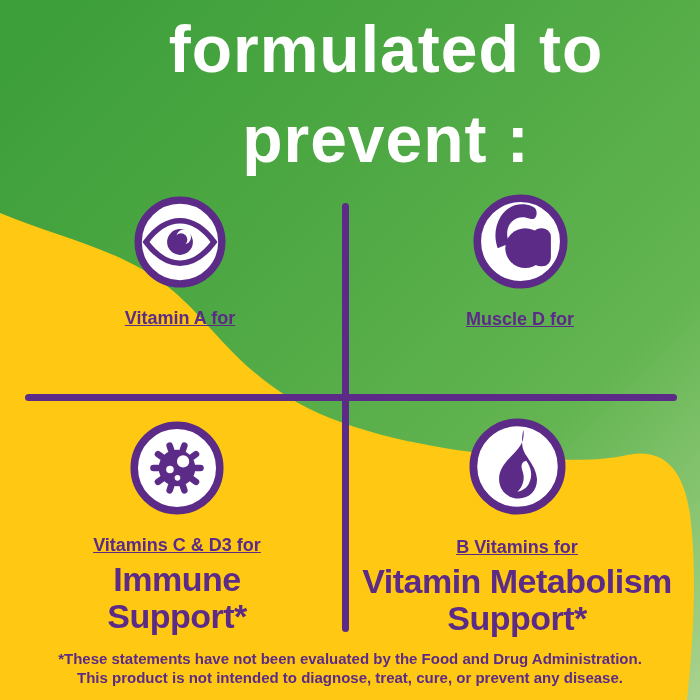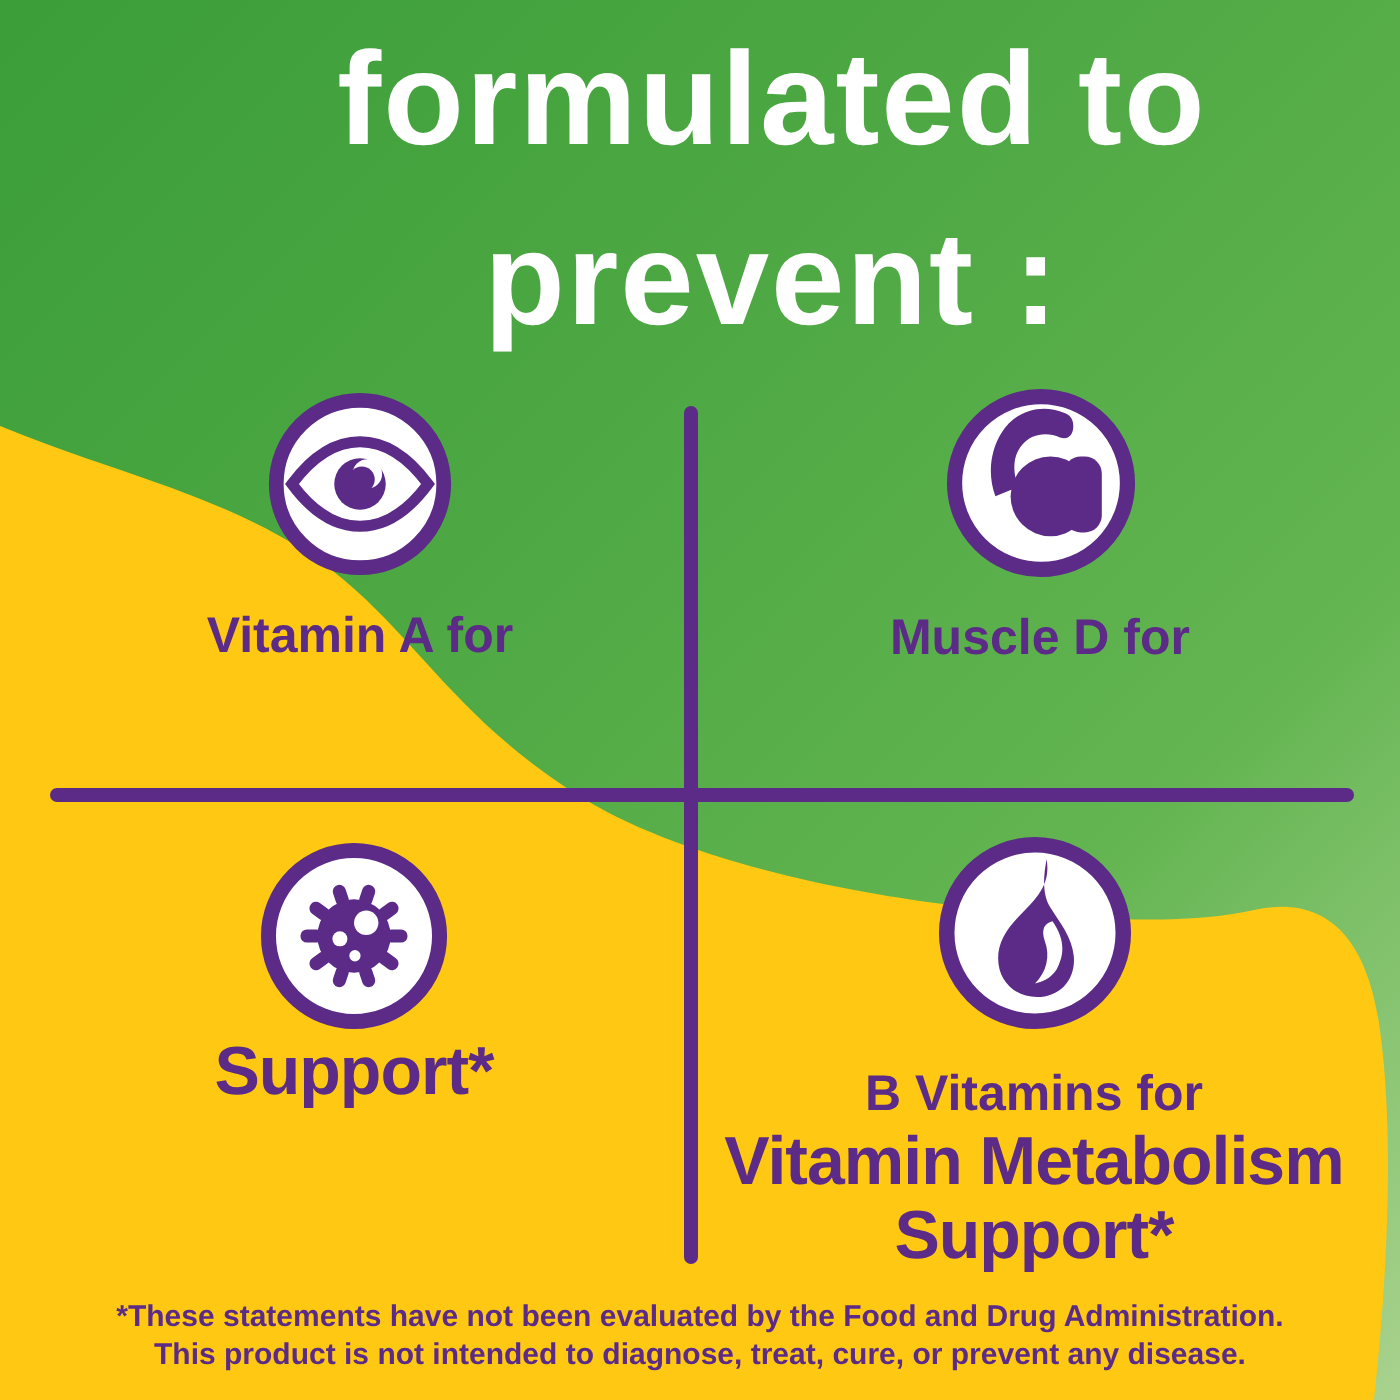--- a/index.html
+++ b/index.html
@@ -28,21 +28,21 @@
   .quad{position:absolute;width:320px;text-align:center;color:var(--purple);}
   .q-eye{left:20px;top:196px;}
   .q-muscle{left:360px;top:194px;}
   .q-immune{left:17px;top:421px;}
   .q-energy{left:357px;top:418px;}
   .icon-wrap{display:block;margin:0 auto;}
   .q-eye .icon-wrap{width:92px;height:92px;}
   .q-muscle .icon-wrap{width:95px;height:95px;}
   .q-immune .icon-wrap{width:94px;height:94px;}
   .q-energy .icon-wrap{width:97px;height:97px;}
-  .pre-label{margin-top:17px;font-size:25px;font-weight:700;line-height:26px;}
+  .pre-label{margin-top:17px;font-size:18px;font-weight:700;line-height:26px;text-decoration:underline;}
   .q-energy .pre-label{margin-top:19px;}
   .main-label{margin-top:3px;font-size:34px;font-weight:700;line-height:37px;letter-spacing:-0.5px;}
   .footer{
     position:absolute;left:0;top:650px;width:700px;text-align:center;
     color:var(--purple);font-size:15px;font-weight:700;line-height:18.5px;
   }
   .icon-ring{fill:var(--white);stroke:var(--purple);stroke-width:8;}
   .ic-fill{fill:var(--purple);}
   .ic-white{fill:var(--white);}
   .ic-stroke{fill:none;stroke:var(--purple);}
@@ -110,21 +110,23 @@
         <line x1="33.8" y1="38.2" x2="29.8" y2="35.3"></line>
         <line x1="43.8" y1="31" x2="42.2" y2="26.3"></line>
         <line x1="56.2" y1="31" x2="57.8" y2="26.3"></line>
         <line x1="66.2" y1="38.2" x2="70.2" y2="35.3"></line>
       </g>
       <circle class="ic-fill" cx="50" cy="50" r="19.5"></circle>
       <circle class="ic-white" cx="56.5" cy="43" r="6.5"></circle>
       <circle class="ic-white" cx="42.5" cy="51.5" r="4"></circle>
       <circle class="ic-white" cx="50.5" cy="60.5" r="3"></circle>
     </svg>
+    <div class="pre-label">Vitamins C &amp; D3 for</div>
     <div class="main-label">
+      <div>Immune</div>
       <div>Support*</div>
     </div>
   </div>
 
   <div class="quad q-energy">
     <svg class="icon-wrap" viewBox="0 0 100 100">
       <circle class="icon-ring" cx="50" cy="50" r="45.5"></circle>
       <path class="ic-fill" d="M56,12 C58,24 52,31 44,39 C36,47 31,54 31,63
         C31,75 40,83 51,83 C63,83 71,74 70,62 C69,52 63,45 58,37 C54,31 54,22 56,12 Z"></path>
       <path class="ic-white" d="M59,44 C64,51 66,59 62,67 C60,72 55,75 50,76

